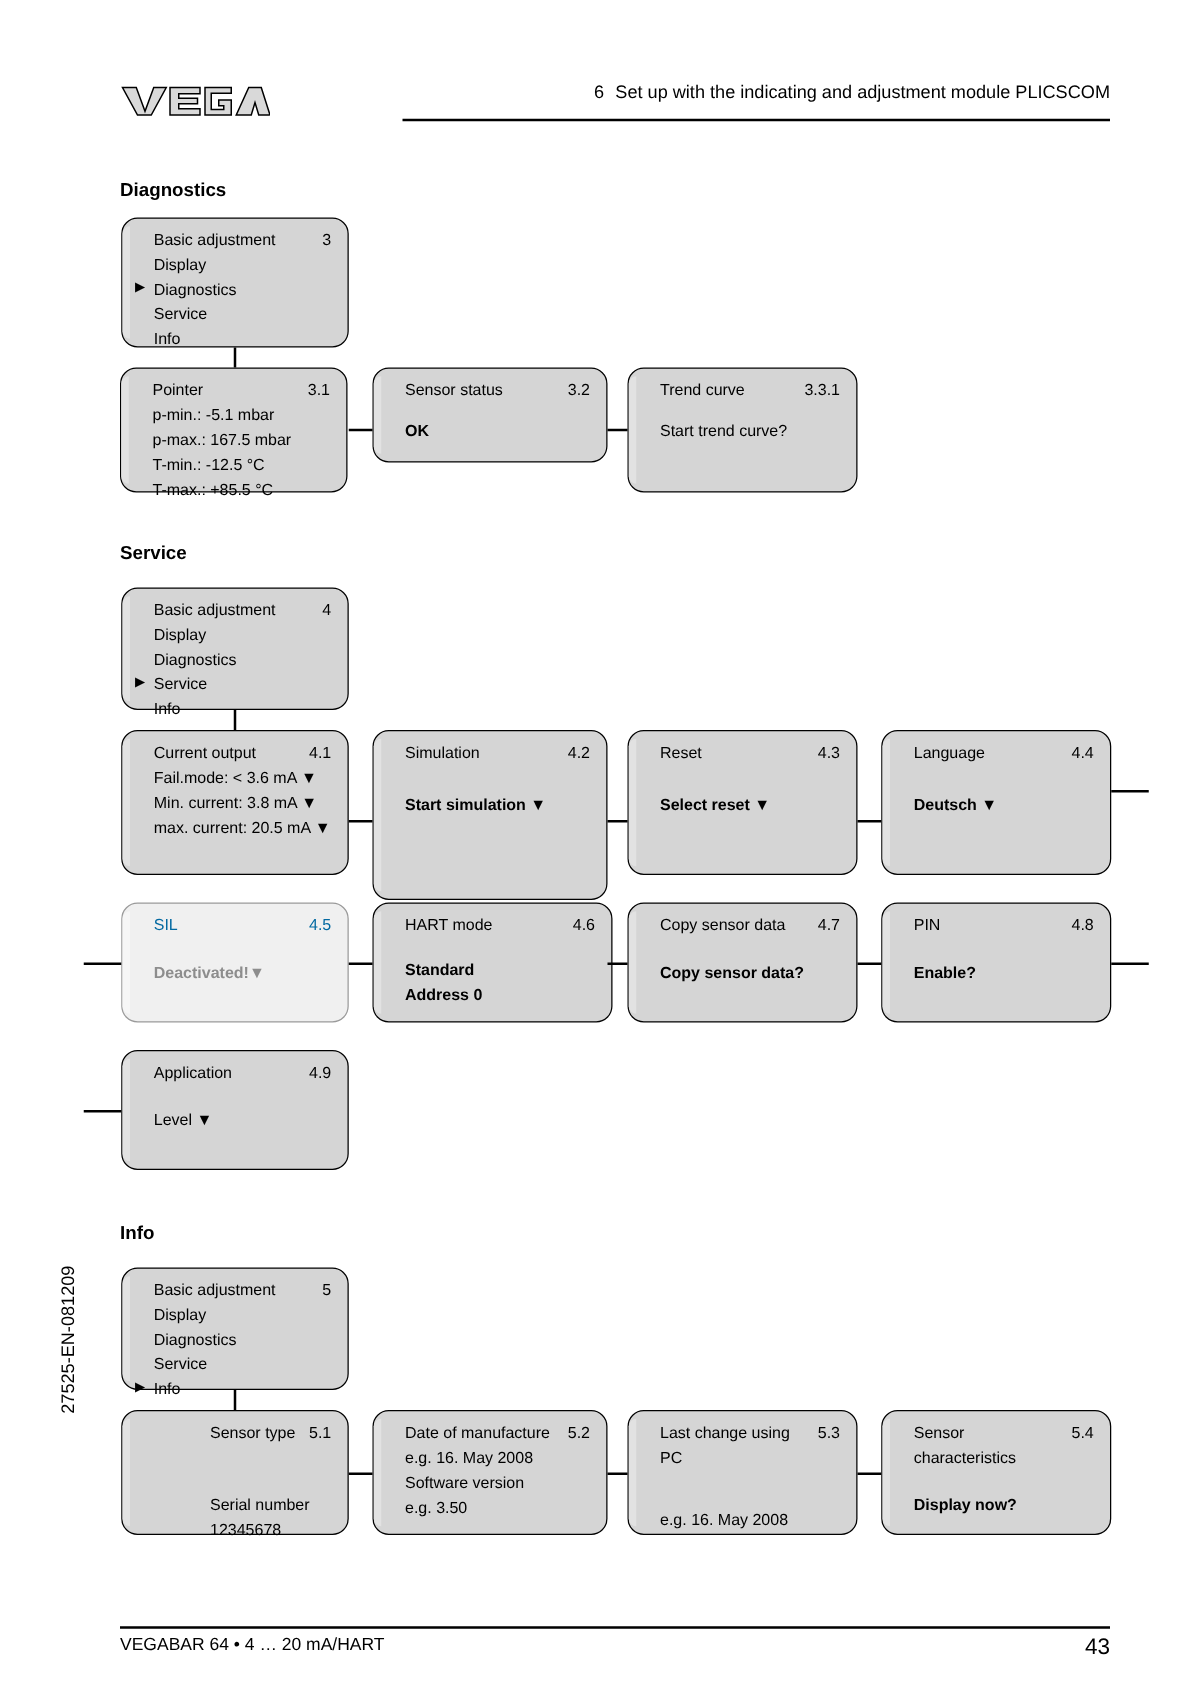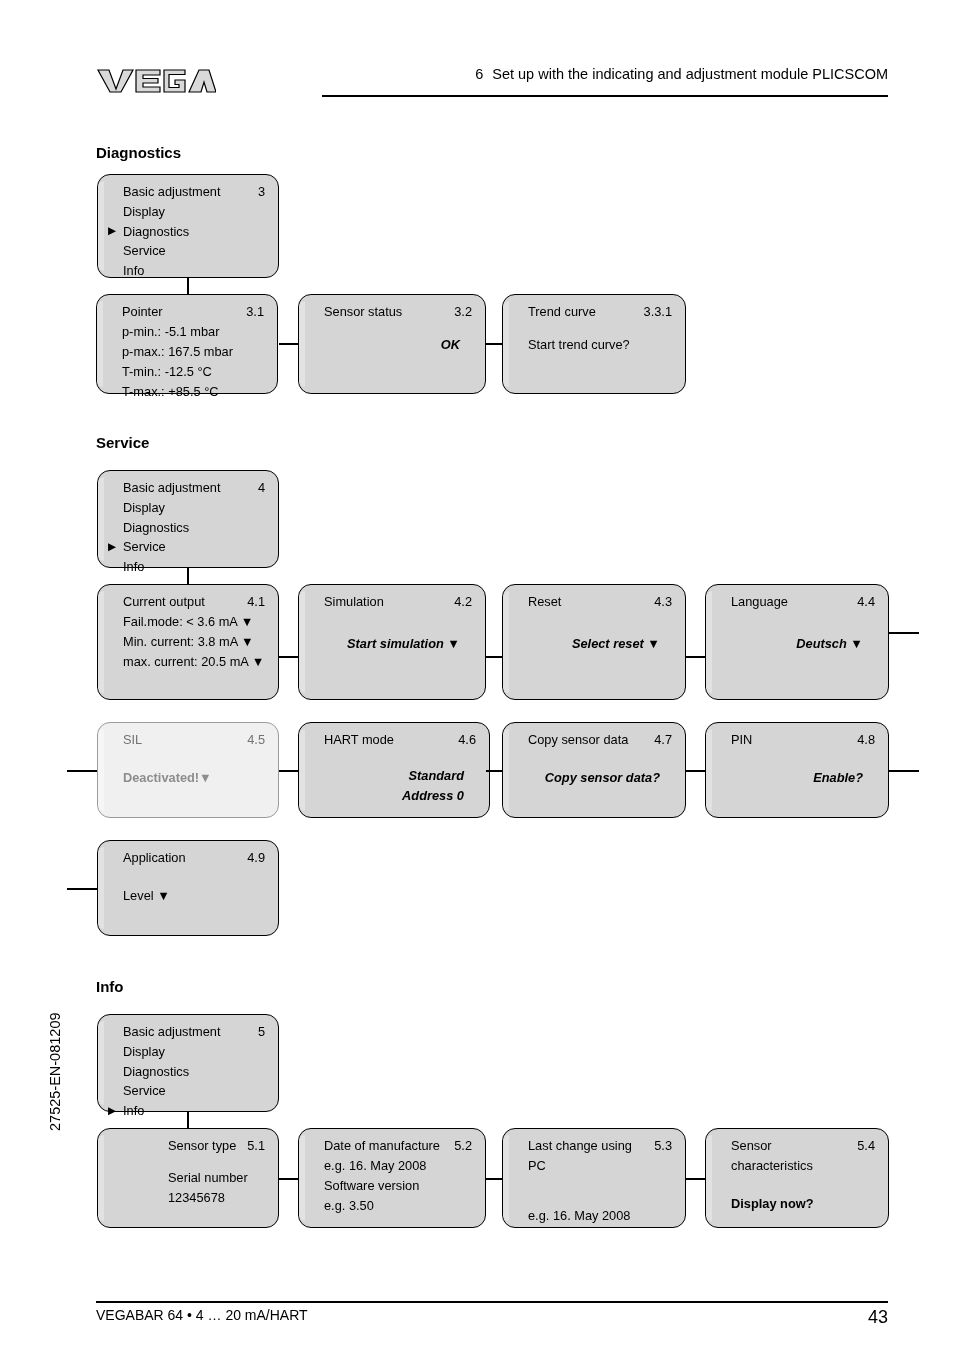--- a/index.html
+++ b/index.html
@@ -79,21 +79,21 @@
   }
 
   .box-head {
     display: flex;
     justify-content: space-between;
     align-items: baseline;
     font-size: 12.8px;
     color: #000;
     line-height: 1.55;
   }
-  .box.disabled .box-head { color: #737373; }
+  .box.disabled .box-head { color: #0369a1; }
   .box-head .num { padding-left: 10px; }
 
   .menu-line {
     font-size: 12.8px;
     line-height: 1.55;
     color: #000;
     position: relative;
   }
   .menu-line.sel::before {
     content: "\25B6";
@@ -103,21 +103,21 @@
     font-size: 10.5px;
   }
 
   .body-line {
     font-size: 12.8px;
     line-height: 1.56;
     color: #000;
   }
   .box.disabled .body-line { color: #8d8d8d; }
   .body-line.bold { font-weight: bold; }
-  .body-line.center { text-align: right; padding-right: 12px; font-style: italic; }
+  .body-line.center { text-align: left; padding-right: 12px; }
   .body-line.spacer-top { margin-top: 13px; }
 
   
   .conn {
     position: absolute;
     background: #000;
     z-index: 1;
   }
   .conn.h { height: 1.8px; }
   .conn.v { width: 1.8px; }
@@ -197,21 +197,21 @@
     </div>
     <div class="body-line">p-min.: -5.1 mbar</div>
     <div class="body-line">p-max.: 167.5 mbar</div>
     <div class="body-line">T-min.: -12.5 °C</div>
     <div class="body-line">T-max.: +85.5 °C</div>
   </div>
 </div>
 
 <div class="conn h" style="left:279px; top:343px; width:19px;"></div>
 
-<div class="box" style="left:298px; top:294px; width:188px; height:100px;">
+<div class="box" style="left:298px; top:294px; width:188px; height:76px;">
   <div class="box-inner">
     <div class="box-head">
       <span>Sensor status</span>
       <span class="num">3.2</span>
     </div>
     <div class="body-line bold center spacer-top">OK</div>
   </div>
 </div>
 
 <div class="conn h" style="left:486px; top:343px; width:16px;"></div>
@@ -250,21 +250,21 @@
       <span class="num">4.1</span>
     </div>
     <div class="body-line">Fail.mode: &lt; 3.6 mA ▼</div>
     <div class="body-line">Min. current: 3.8 mA ▼</div>
     <div class="body-line">max. current: 20.5 mA ▼</div>
   </div>
 </div>
 
 <div class="conn h" style="left:279px; top:656px; width:19px;"></div>
 
-<div class="box" style="left:298px; top:584px; width:188px; height:116px;">
+<div class="box" style="left:298px; top:584px; width:188px; height:136px;">
   <div class="box-inner">
     <div class="box-head">
       <span>Simulation</span>
       <span class="num">4.2</span>
     </div>
     <div class="body-line bold center" style="margin-top:22px">Start simulation ▼</div>
   </div>
 </div>
 
 <div class="conn h" style="left:486px; top:656px; width:16px;"></div>
@@ -372,21 +372,21 @@
 </div>
 
 <div class="conn v" style="left:187px; top:1112px; height:16px;"></div>
 
 <div class="box" style="left:97px; top:1128px; width:182px; height:100px;padding-left:45px;">
   <div class="box-inner">
     <div class="box-head">
       <span>Sensor type</span>
       <span class="num">5.1</span>
     </div>
-    <div class="body-line" style="margin-top:12px">Serial number</div>
+    <div class="body-line" style="margin-top:38px">Serial number</div>
     <div class="body-line">12345678</div>
   </div>
 </div>
 
 <div class="conn h" style="left:279px; top:1178px; width:19px;"></div>
 
 <div class="box" style="left:298px; top:1128px; width:188px; height:100px;">
   <div class="box-inner">
     <div class="box-head">
       <span>Date of manufacture</span>

